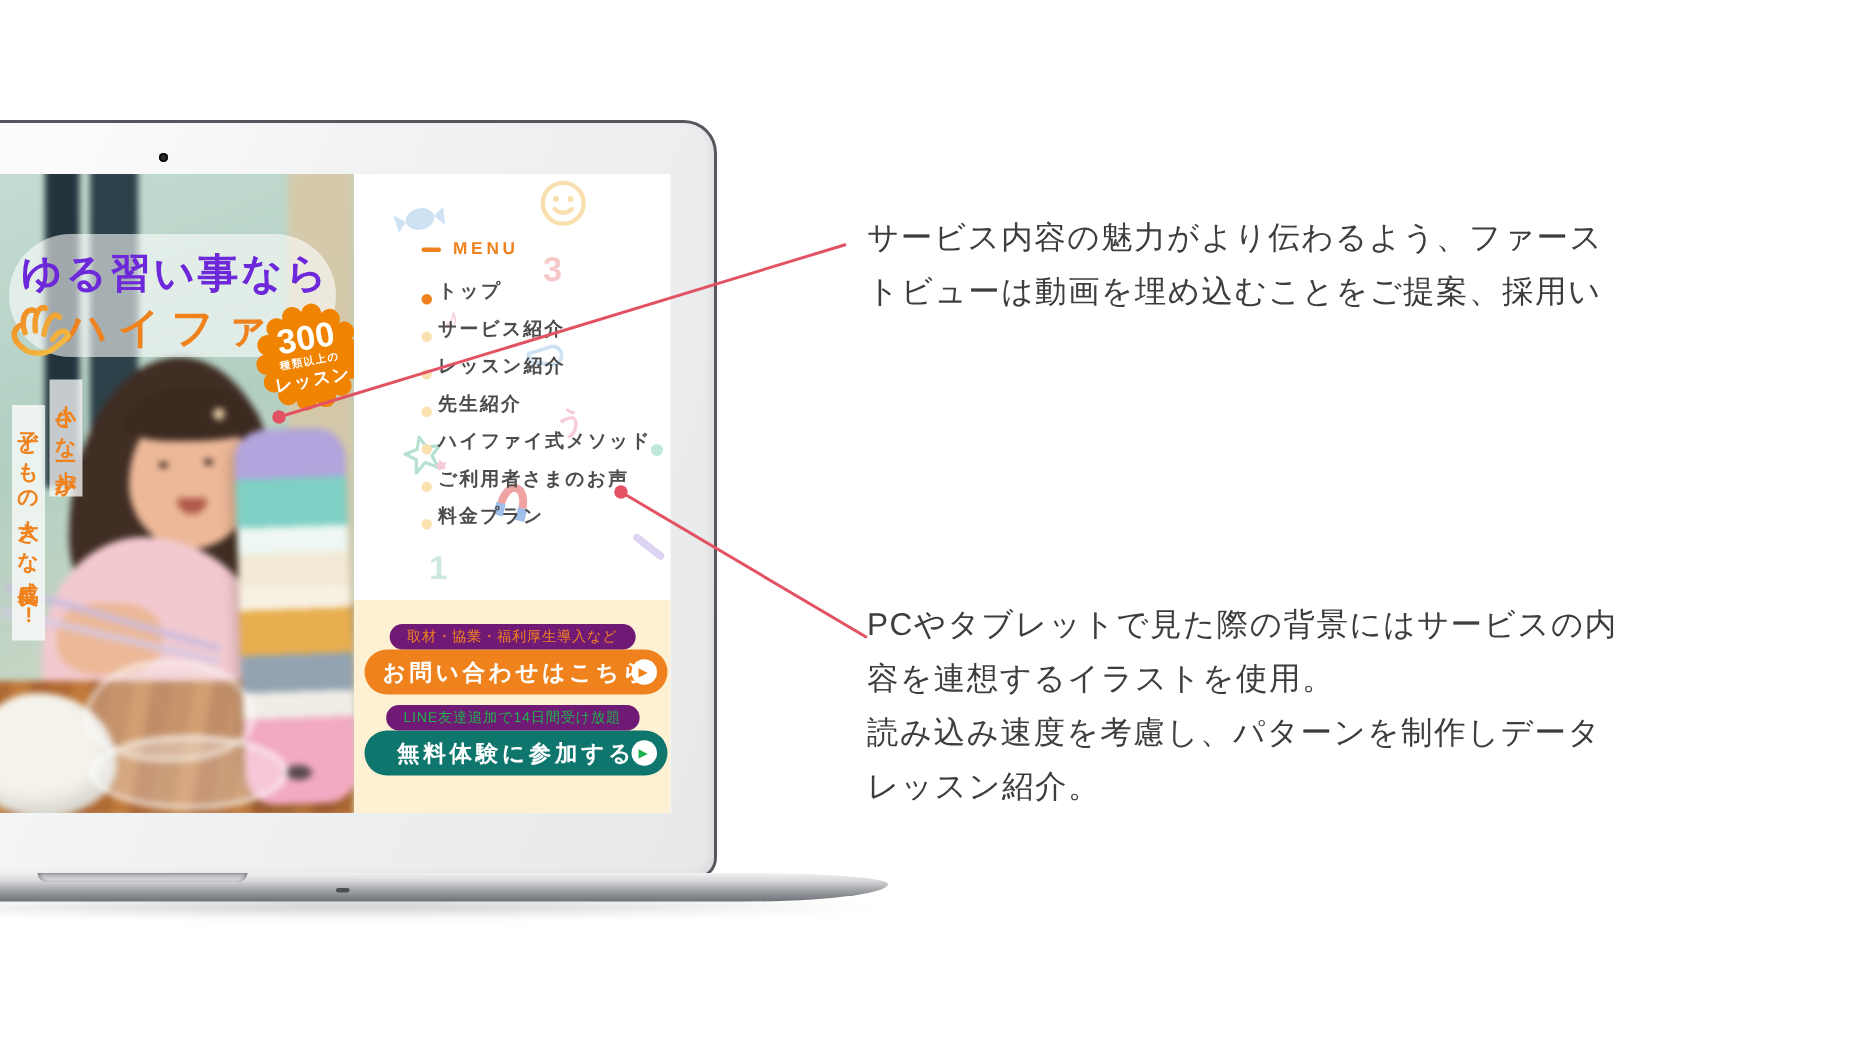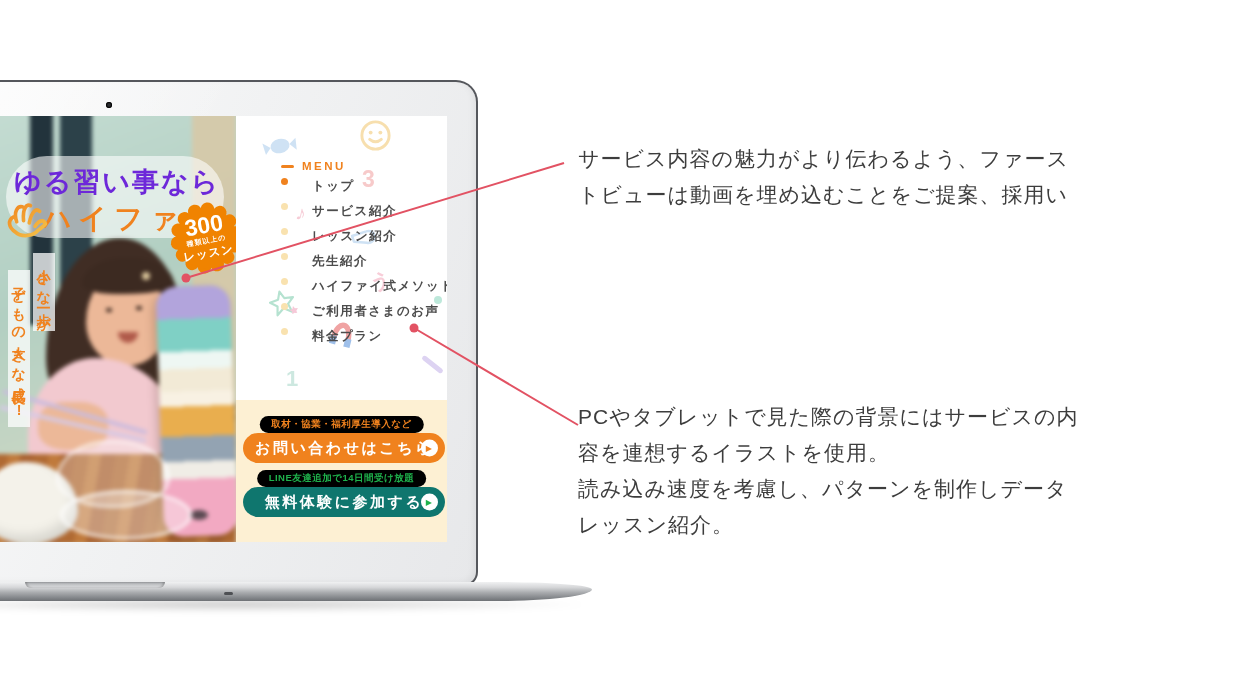--- a/index.html
+++ b/index.html
@@ -79,29 +79,29 @@
   .vs2{left:8px;top:154px;}
 
   
   .menu-col{position:absolute;left:236px;top:0;width:211px;height:426px;background:#fff;overflow:hidden;}
   .doodle{position:absolute;pointer-events:none;}
   .d-num{font-weight:bold;}
   .menu-title{position:absolute;left:45px;top:44px;display:flex;align-items:center;gap:8px;}
   .menu-dash{display:inline-block;width:13px;height:3px;background:#f0821e;border-radius:2px;}
   .menu-title span.t{color:#f0821e;font-size:11.5px;font-weight:bold;letter-spacing:2.5px;}
   .menu-list{position:absolute;left:45px;top:62px;list-style:none;margin:0;padding:0;}
-  .menu-item{height:25px;display:flex;align-items:flex-start;gap:24px;cursor:pointer;}
+  .menu-item{height:25px;display:flex;align-items:flex-end;gap:4px;cursor:pointer;}
   .mi-dot{width:7px;height:7px;border-radius:50%;background:#f9e2af;flex:0 0 auto;}
   .menu-item.active .mi-dot{background:#f0821e;}
   .mi-label{font-size:12.5px;font-weight:bold;color:#4c4c4c;letter-spacing:1.5px;white-space:nowrap;}
 
   
   .cta{position:absolute;left:0;bottom:0;width:211px;height:142px;background:#fdf0d3;}
-  .cta-tag{position:absolute;left:50%;transform:translateX(-50%);background:#000000;border-radius:10px;
-      padding:2px 12px;font-size:9.5px;font-weight:bold;letter-spacing:.5px;white-space:nowrap;z-index:2;text-align:center;}
+  .cta-tag{position:absolute;left:50%;transform:translateX(-50%);background:#701a75;border-radius:10px;
+      padding:2px 12px;font-size:9.5px;font-weight:normal;letter-spacing:.5px;white-space:nowrap;z-index:2;text-align:center;}
   .tag1{top:16px;color:#f0821e;}
   .tag2{top:70px;color:#1fb24c;}
   .cta-btn{position:absolute;left:7px;width:202px;height:30px;border-radius:16px;border:none;
       display:flex;align-items:center;justify-content:center;color:#fff;font-size:15px;font-weight:bold;
       letter-spacing:2.5px;white-space:nowrap;cursor:pointer;font-family:inherit;}
   .btn1{top:33px;background:#f0821e;}
   .btn2{top:87px;background:#0f766e;}
   .arrow-circle{position:absolute;right:7px;top:50%;transform:translateY(-50%);width:17px;height:17px;border-radius:50%;
       background:#fff;display:flex;align-items:center;justify-content:center;font-size:8px;padding-left:1px;box-sizing:border-box;}
   .btn1 .arrow-circle{color:#f0821e;}

